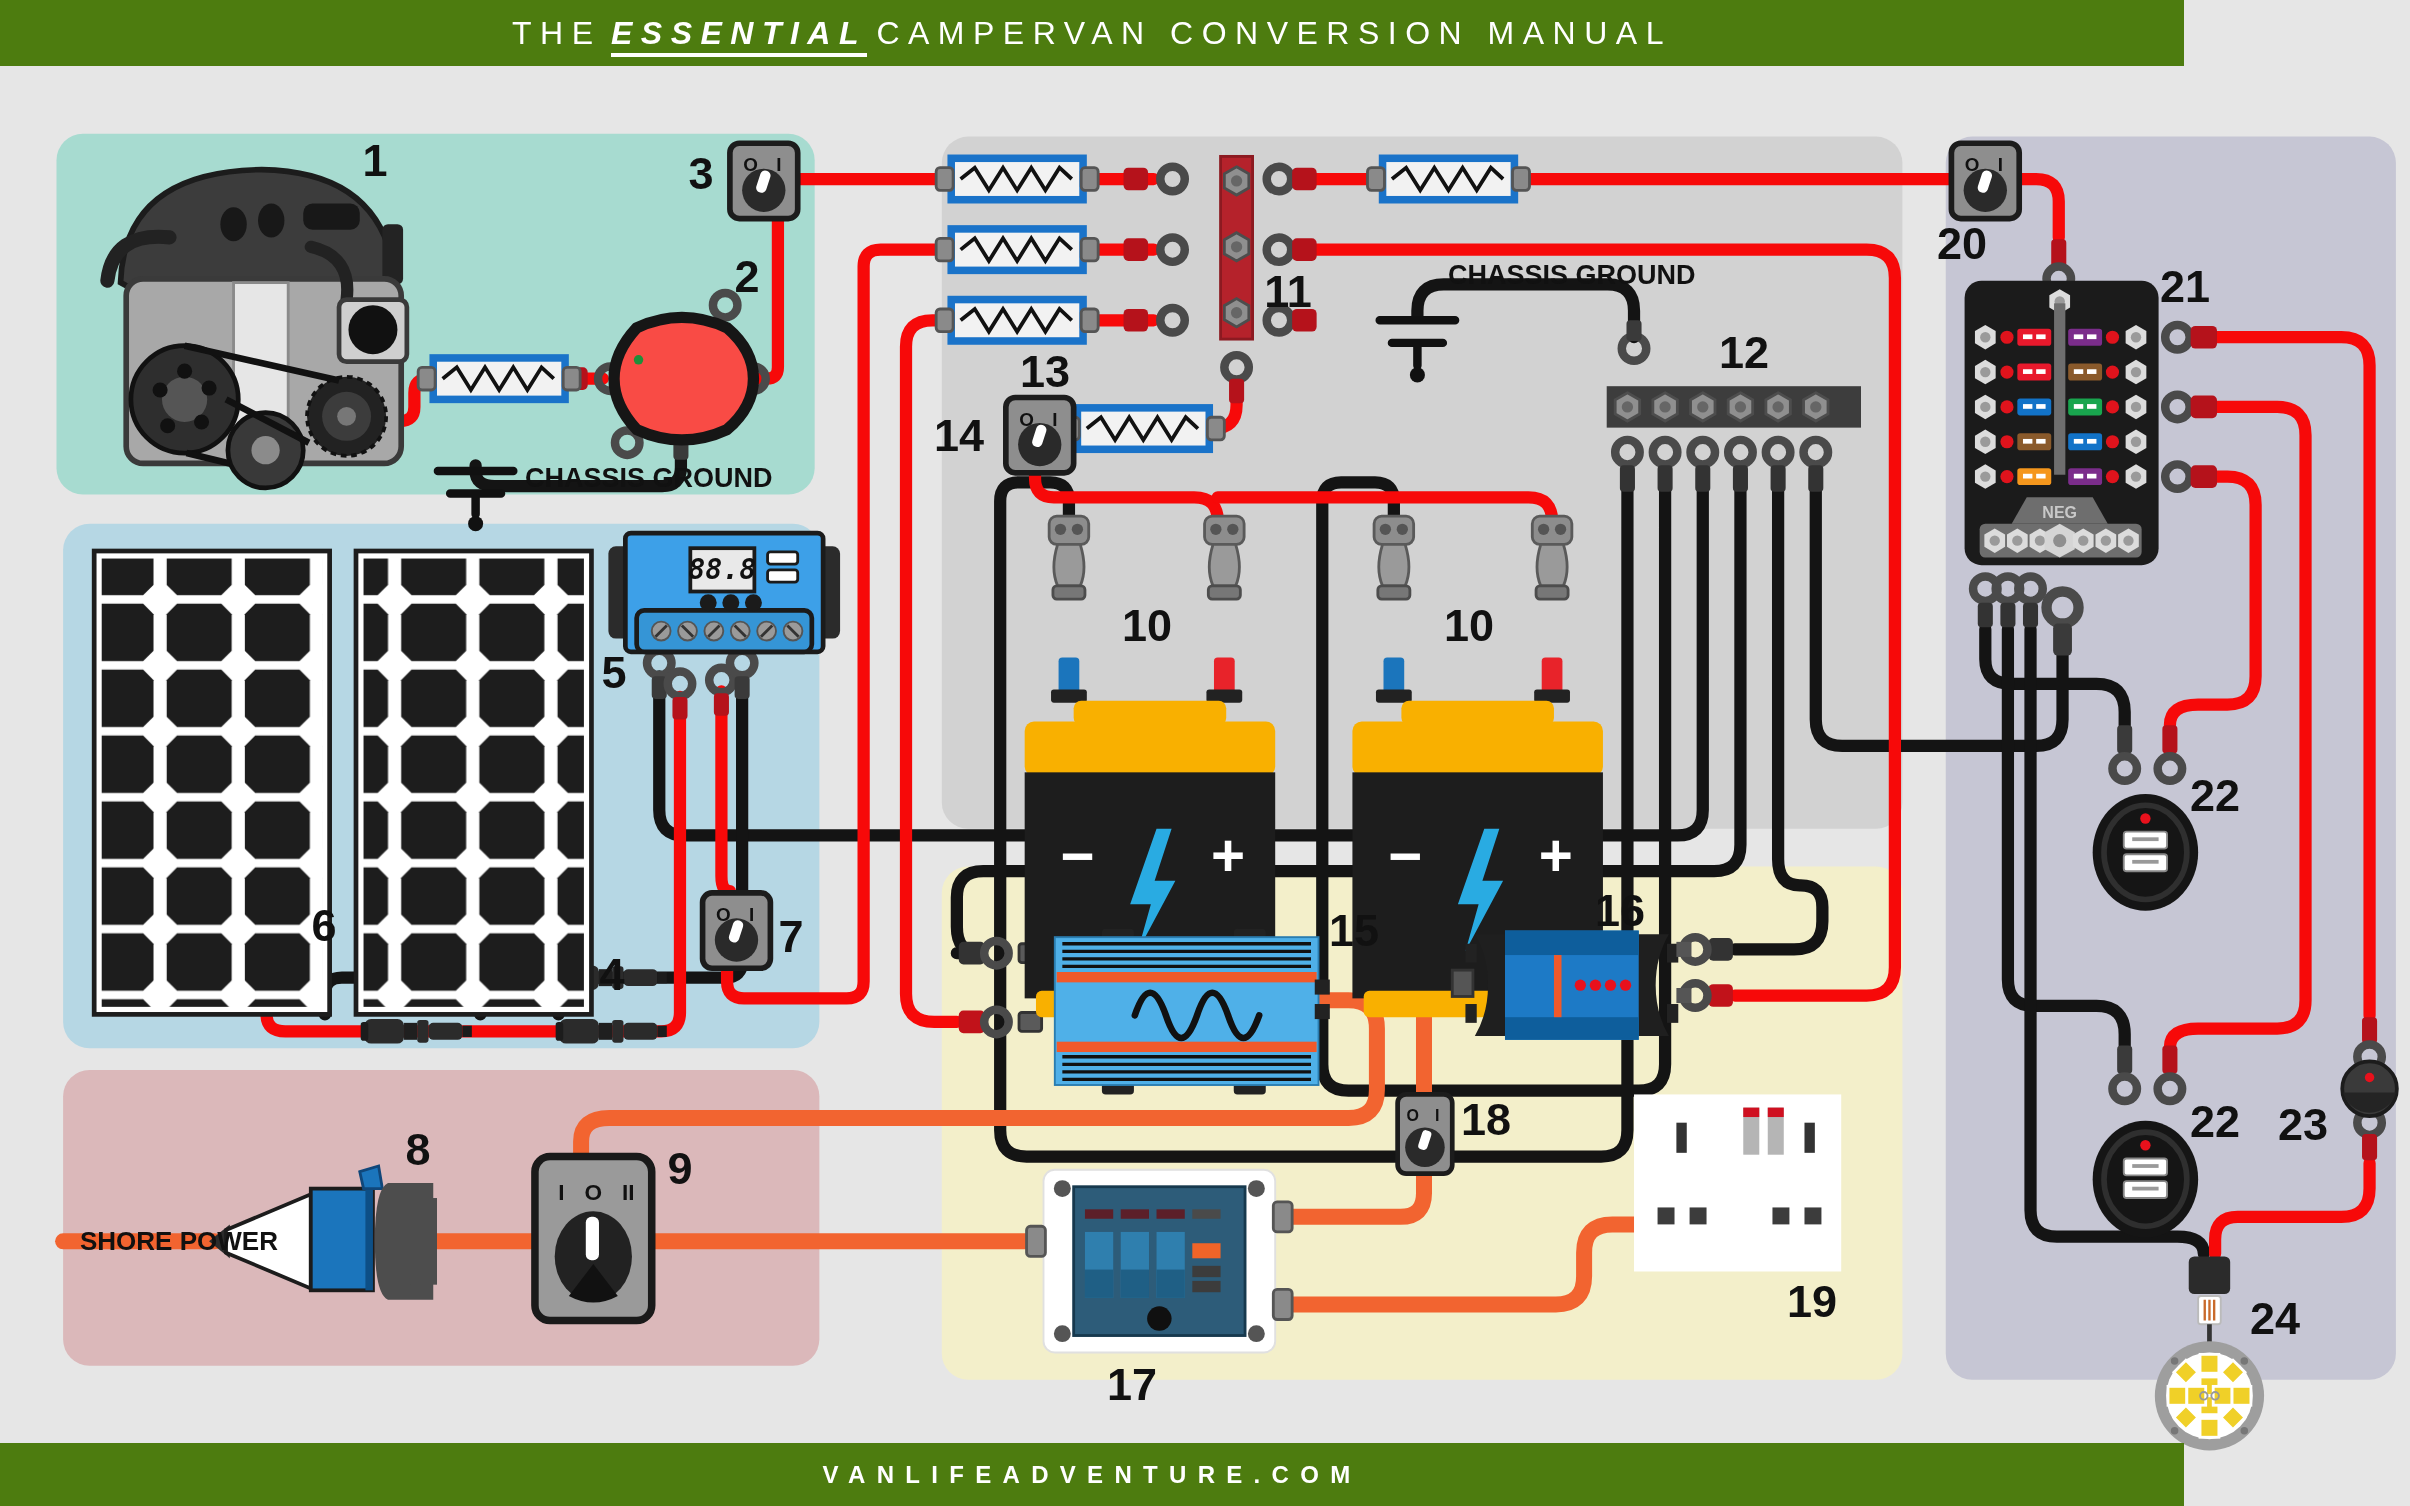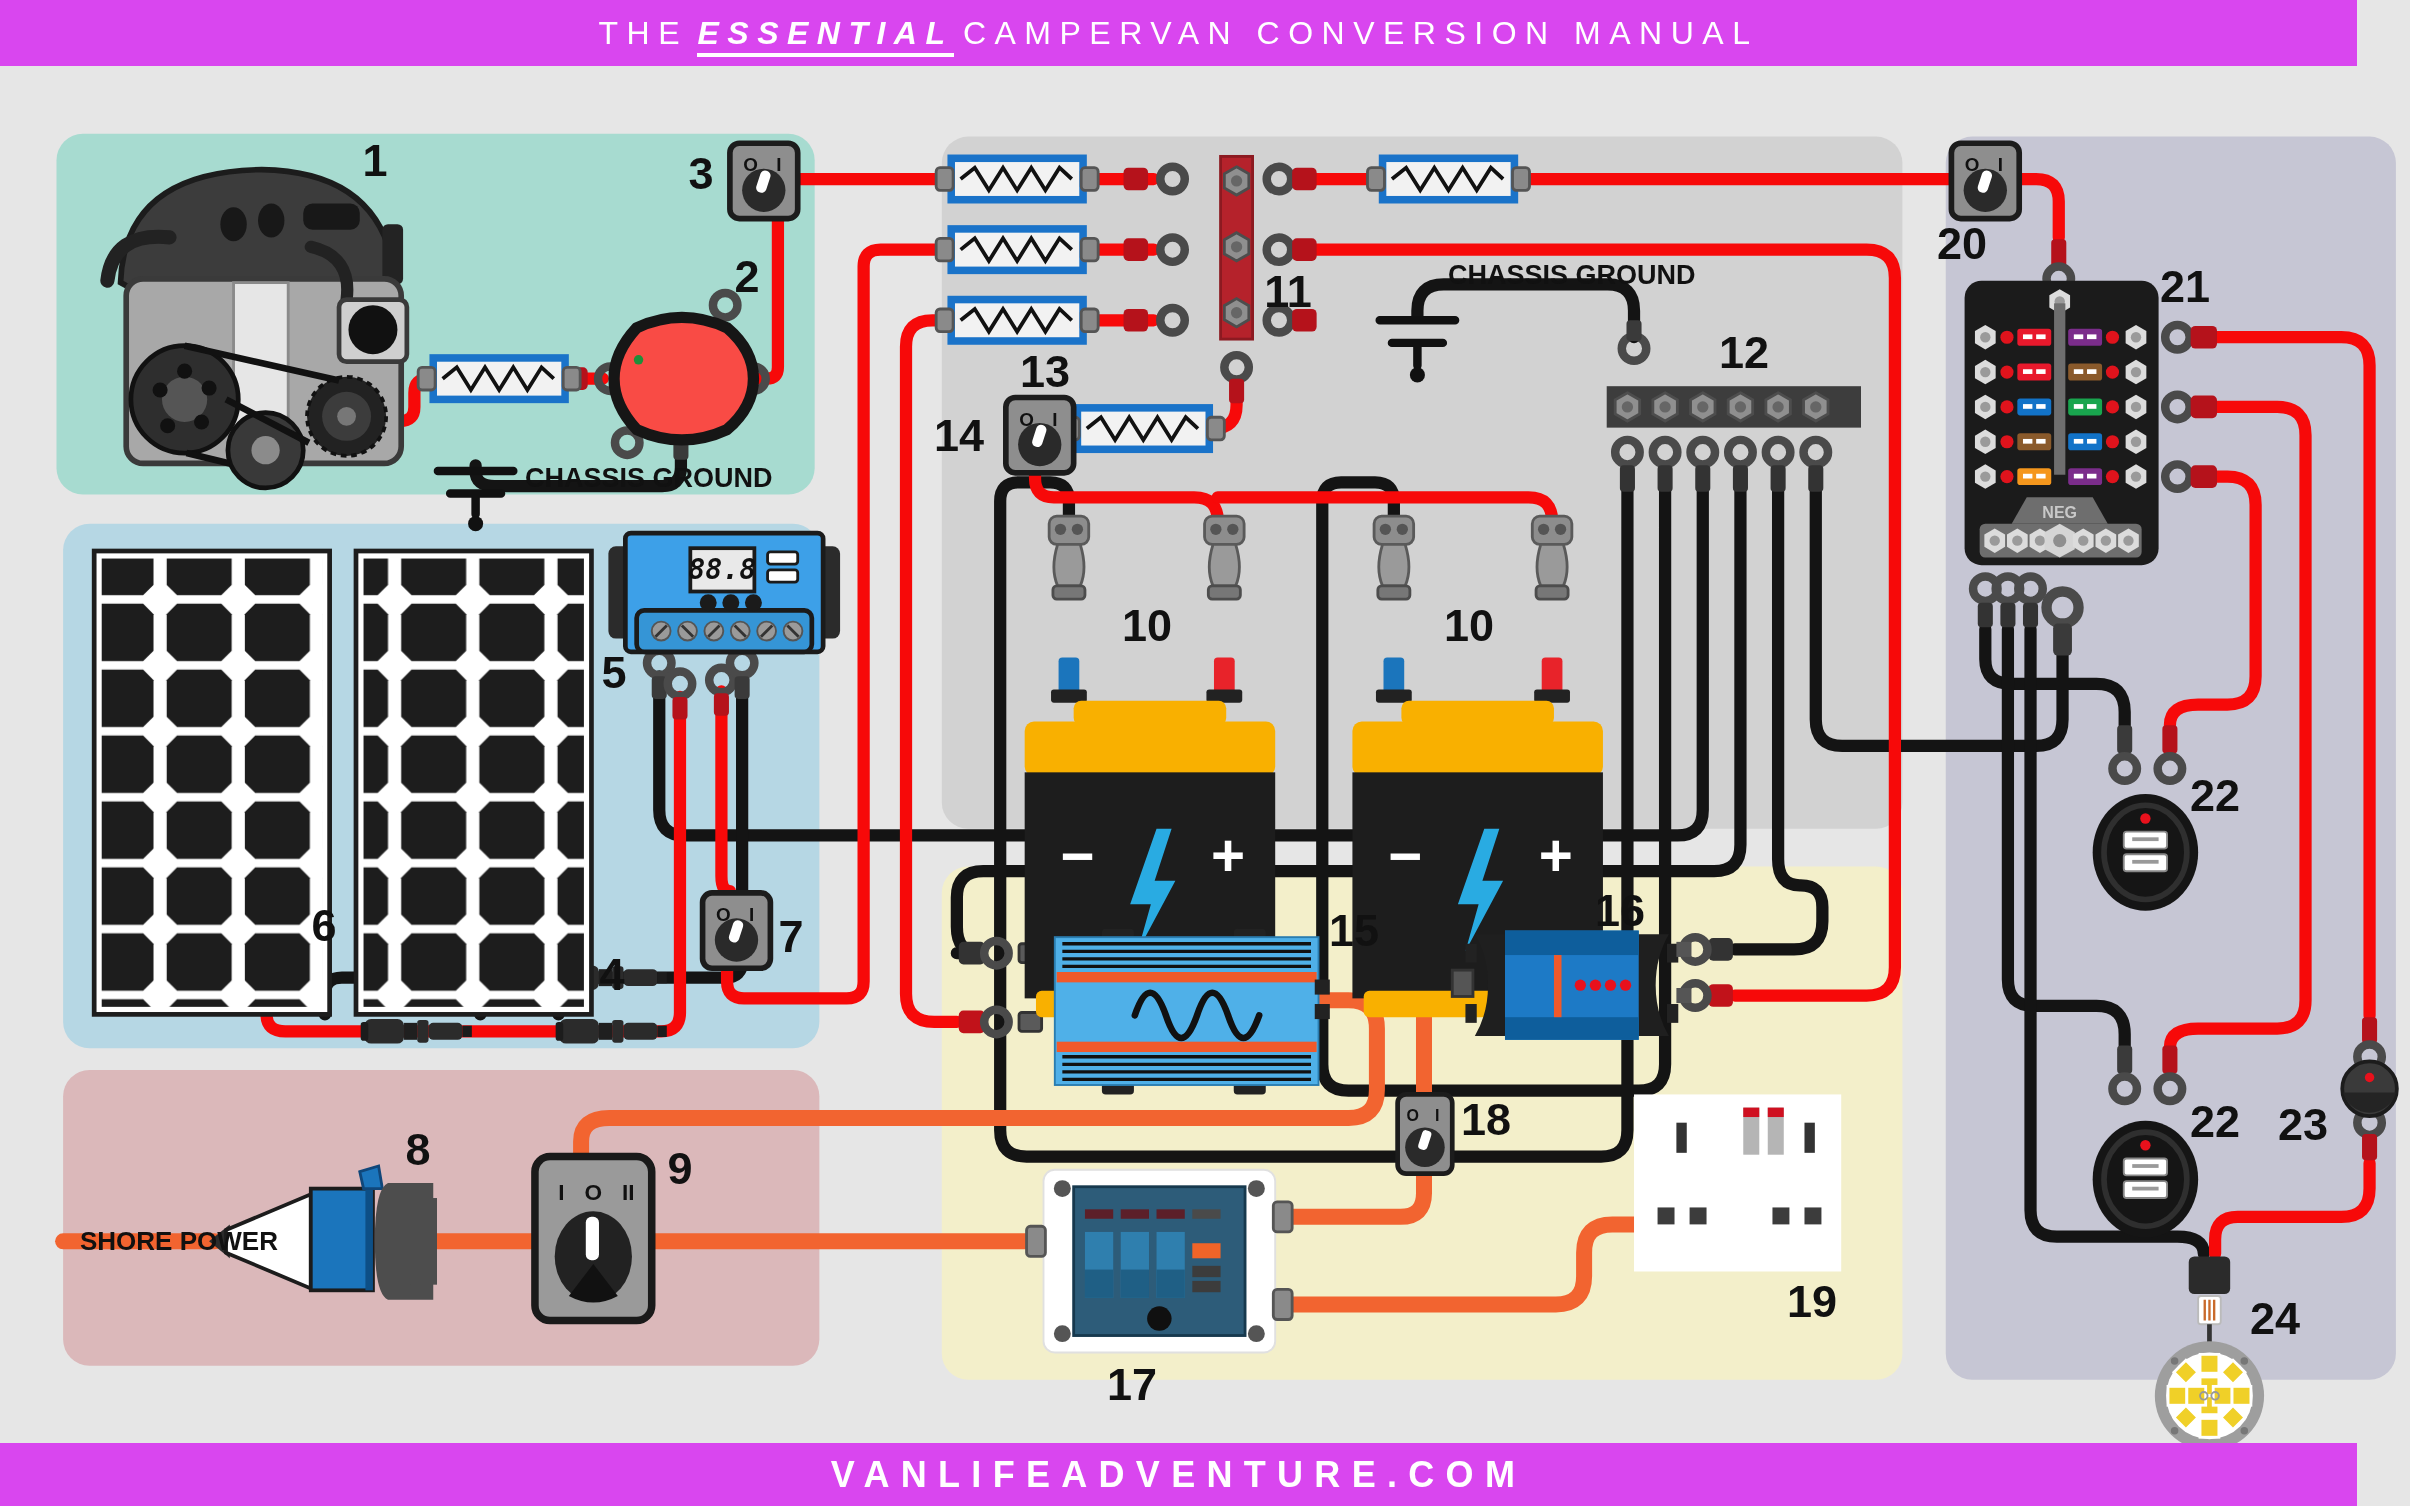--- a/index.html
+++ b/index.html
@@ -1,24 +1,24 @@
 <!DOCTYPE html>
 <html style="font-size:15px"><head>
 <meta charset="utf-8">
 <style>
   html,body{margin:0;padding:0;background:#e6e6e6;}
   #stage{position:relative;width:2411px;height:1507px;background:#e6e6e6;overflow:hidden;
          font-family:"Liberation Sans",sans-serif;}
-  .bar{position:absolute;left:0;width:2357px;background:#d946ef;color:#fff;display:flex;
+  .bar{position:absolute;left:0;width:2184px;background:#4d7c0f;color:#fff;display:flex;
        align-items:center;justify-content:center;}
   #topbar{top:0;height:66px;}
   #botbar{top:1443px;height:64px;}
   .title{font-size:32px;letter-spacing:8.5px;font-weight:400;white-space:nowrap;}
   .title .em{font-weight:900;font-style:italic;border-bottom:4.7px solid #fff;padding-bottom:2.8px;margin:0 9.4px;}
-  .footer-url{font-size:36px;font-weight:700;letter-spacing:11.3px;}
+  .footer-url{font-size:24px;font-weight:700;letter-spacing:11.3px;}
   svg{position:absolute;left:0;top:0;}
   .numlab{position:absolute;transform:translate(-50%,-50%);font-size:45px;font-weight:900;color:#111;line-height:1;}
   .smalllab{position:absolute;transform:translate(0,-50%);font-size:27px;font-weight:900;color:#111;white-space:nowrap;letter-spacing:0px;}
 </style>
 </head>
 <body>
 
 <div id="stage">
 
   <div class="bar" id="topbar">

